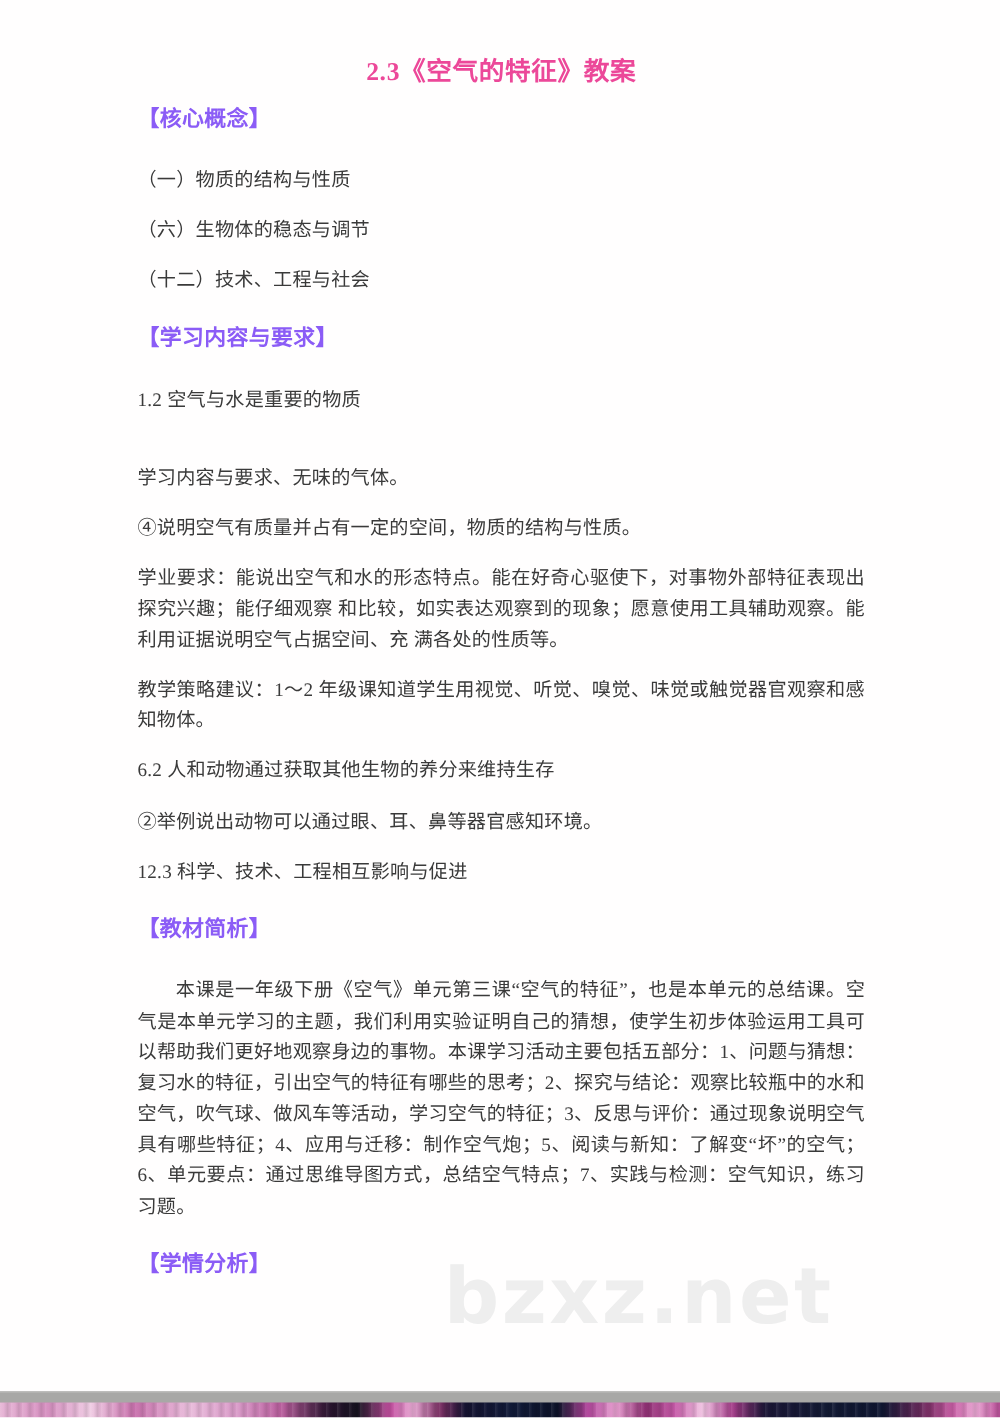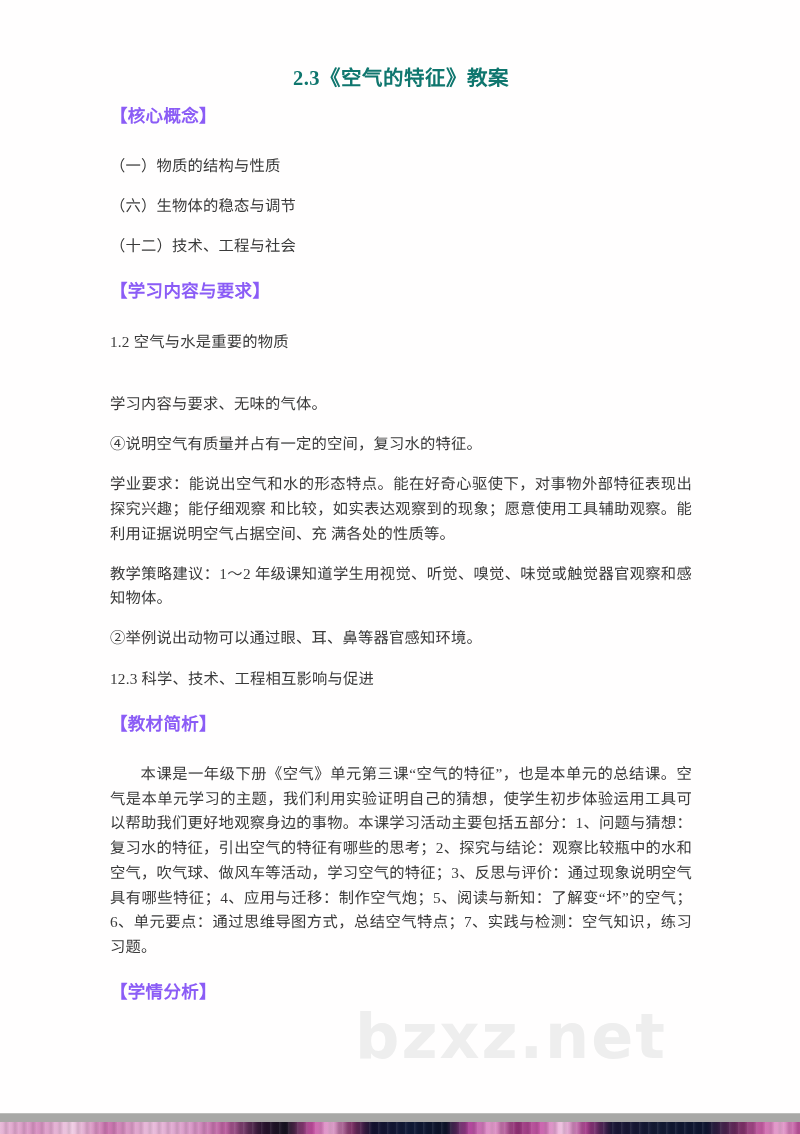--- a/index.html
+++ b/index.html
@@ -53,22 +53,22 @@
     width: 582px;
     z-index: 2;
   }
 
   .doc-title {
     text-align: center;
     font-size: 20.5px;
     font-weight: 700;
     letter-spacing: 0.5px;
     margin: 0;
-    padding-top: 61px;
-    color: #0f766e;
+    padding-top: 40px;
+    color: #ec4899;
   }
 
   .section-heading {
     font-size: 17.5px;
     font-weight: 700;
     color: #8b5cf6;
     letter-spacing: 0.3px;
     line-height: 1.25;
   }
 
@@ -156,23 +156,24 @@
     <p class="para">（六）生物体的稳态与调节</p>
     <p class="para">（十二）技术、工程与社会</p>
 
     <div class="gap-xs"></div>
 
     <div class="section-heading">【学习内容与要求】</div>
     <div class="gap-s"></div>
     <p class="para">1.2 空气与水是重要的物质</p>
     <div class="gap-xs"></div>
     <p class="para">学习内容与要求、无味的气体。</p>
-    <p class="para">④说明空气有质量并占有一定的空间，复习水的特征。</p>
+    <p class="para">④说明空气有质量并占有一定的空间，物质的结构与性质。</p>
     <p class="para">学业要求：能说出空气和水的形态特点。能在好奇心驱使下，对事物外部特征表现出探究兴趣；能仔细观察 和比较，如实表达观察到的现象；愿意使用工具辅助观察。能利用证据说明空气占据空间、充 满各处的性质等。</p>
     <p class="para">教学策略建议：1～2 年级课知道学生用视觉、听觉、嗅觉、味觉或触觉器官观察和感知物体。</p>
+    <p class="para">6.2 人和动物通过获取其他生物的养分来维持生存</p>
     <p class="para">②举例说出动物可以通过眼、耳、鼻等器官感知环境。</p>
     <p class="para">12.3 科学、技术、工程相互影响与促进</p>
 
     <div class="gap-xs"></div>
 
     <div class="section-heading">【教材简析】</div>
     <div class="gap-s"></div>
     <p class="para indent">本课是一年级下册《空气》单元第三课“空气的特征”，也是本单元的总结课。空气是本单元学习的主题，我们利用实验证明自己的猜想，使学生初步体验运用工具可以帮助我们更好地观察身边的事物。本课学习活动主要包括五部分：1、问题与猜想：复习水的特征，引出空气的特征有哪些的思考；2、探究与结论：观察比较瓶中的水和空气，吹气球、做风车等活动，学习空气的特征；3、反思与评价：通过现象说明空气具有哪些特征；4、应用与迁移：制作空气炮；5、阅读与新知：了解变“坏”的空气；6、单元要点：通过思维导图方式，总结空气特点；7、实践与检测：空气知识，练习习题。</p>
 
     <div class="gap-xs"></div>

